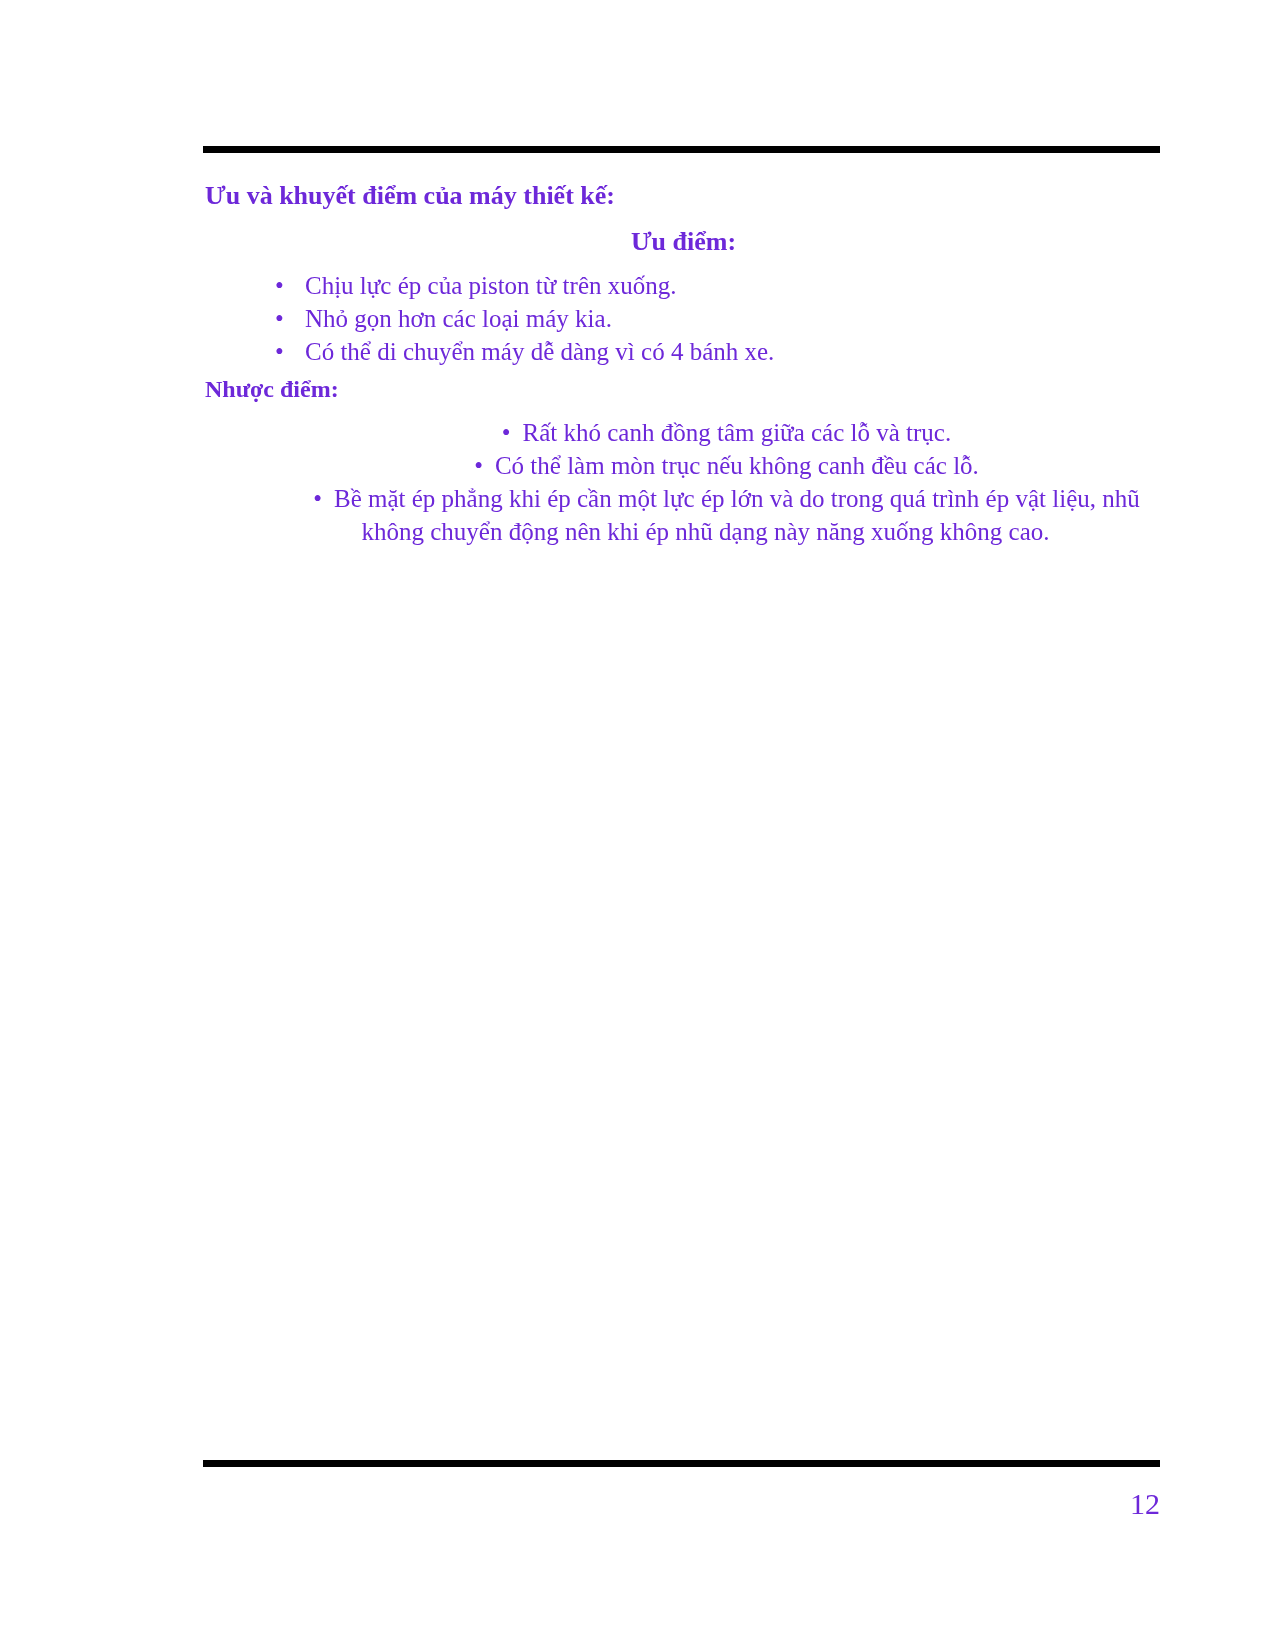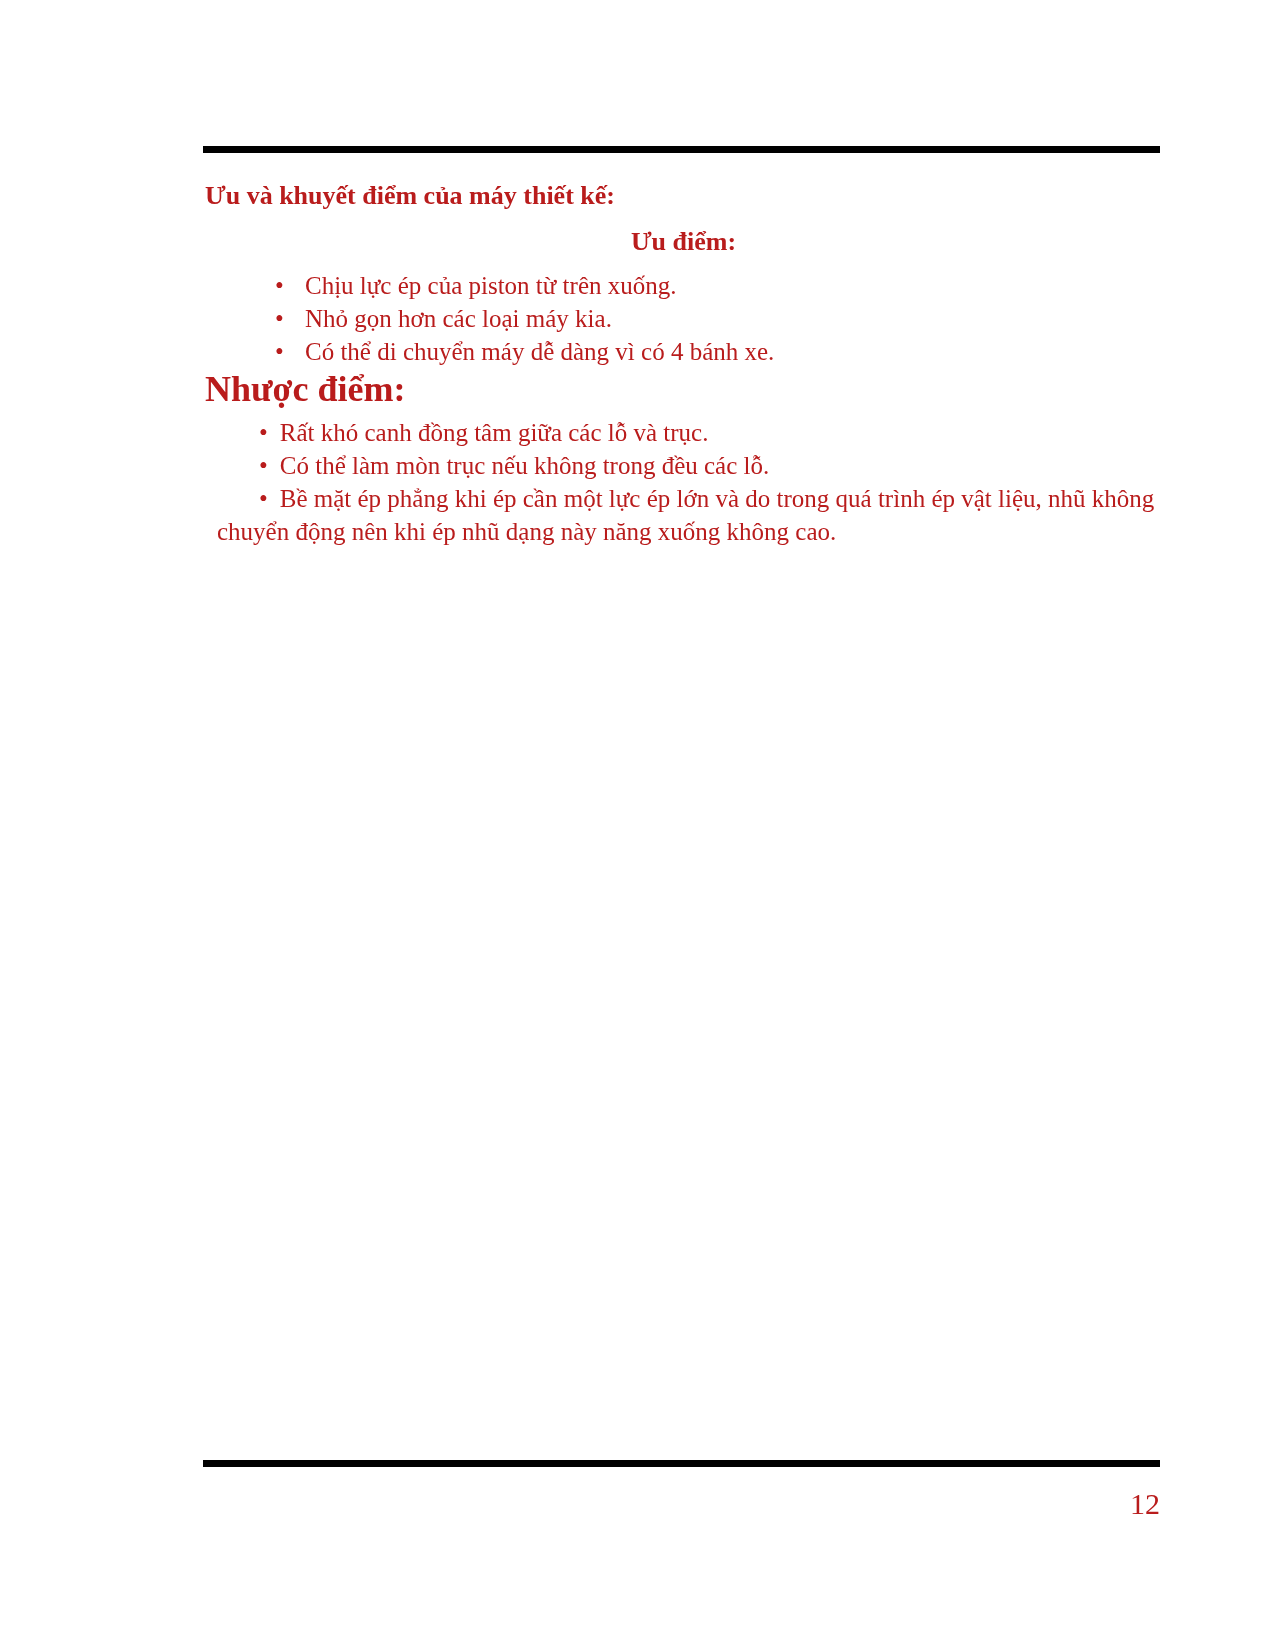--- a/index.html
+++ b/index.html
@@ -3,21 +3,21 @@
 <meta charset="utf-8">
 <style>
   * { box-sizing: border-box; }
   html, body { margin: 0; padding: 0; background: #ffffff; }
   .page {
     position: relative;
     width: 1275px;
     height: 1650px;
     background: #ffffff;
     font-family: "Liberation Serif", serif;
-    color: #b91c1c;
+    color: #6d28d9;
     overflow: hidden;
   }
   .rule {
     position: absolute;
     left: 203px;
     width: 957px;
     height: 7px;
     background: #000000;
   }
   .rule-top { top: 146px; }
@@ -35,42 +35,43 @@
     margin: 26px 0 0 0;
   }
   .h-section {
     font-size: 26px;
     font-weight: bold;
     line-height: 34px;
     margin: 12px 0 0 0;
     text-align: center;
   }
   .h-section2 {
-    font-size: 36px;
+    font-size: 24px;
     font-weight: bold;
     line-height: 34px;
     margin: 4px 0 0 0;
   }
   .list1 { margin: 10px 0 0 0; }
   .list1 .li {
     margin-left: 70px;
     font-size: 25px;
     line-height: 33px;
   }
   .list1 .bullet {
     display: inline-block;
     width: 30px;
     font-size: 25px;
   }
   .list2 { margin: 10px 0 0 0; }
   .list2 .li {
-    margin-left: 12px;
+    margin-left: 44px;
     text-indent: 42px;
     font-size: 25px;
     line-height: 33px;
+    text-align: center;
   }
   .list2 .bullet {
     margin-right: 12px;
     font-size: 25px;
   }
   .page-number {
     position: absolute;
     left: 203px;
     top: 1487px;
     width: 957px;
@@ -104,21 +105,21 @@
       </div>
     </div>
 
     <div class="h-section2">Nhược điểm:</div>
 
     <div class="list2">
       <div class="li">
         <span class="bullet">•</span><span>Rất khó canh đồng tâm giữa các lỗ và trục.</span>
       </div>
       <div class="li">
-        <span class="bullet">•</span><span>Có thể làm mòn trục nếu không trong đều các lỗ.</span>
+        <span class="bullet">•</span><span>Có thể làm mòn trục nếu không canh đều các lỗ.</span>
       </div>
       <div class="li">
         <span class="bullet">•</span><span>Bề mặt ép phẳng khi ép cần một lực ép lớn và do trong quá trình ép vật liệu, nhũ không chuyển động nên khi ép nhũ dạng này năng xuống không cao.</span>
       </div>
     </div>
 
   </div>
 
   <div class="rule rule-bottom"></div>
 

